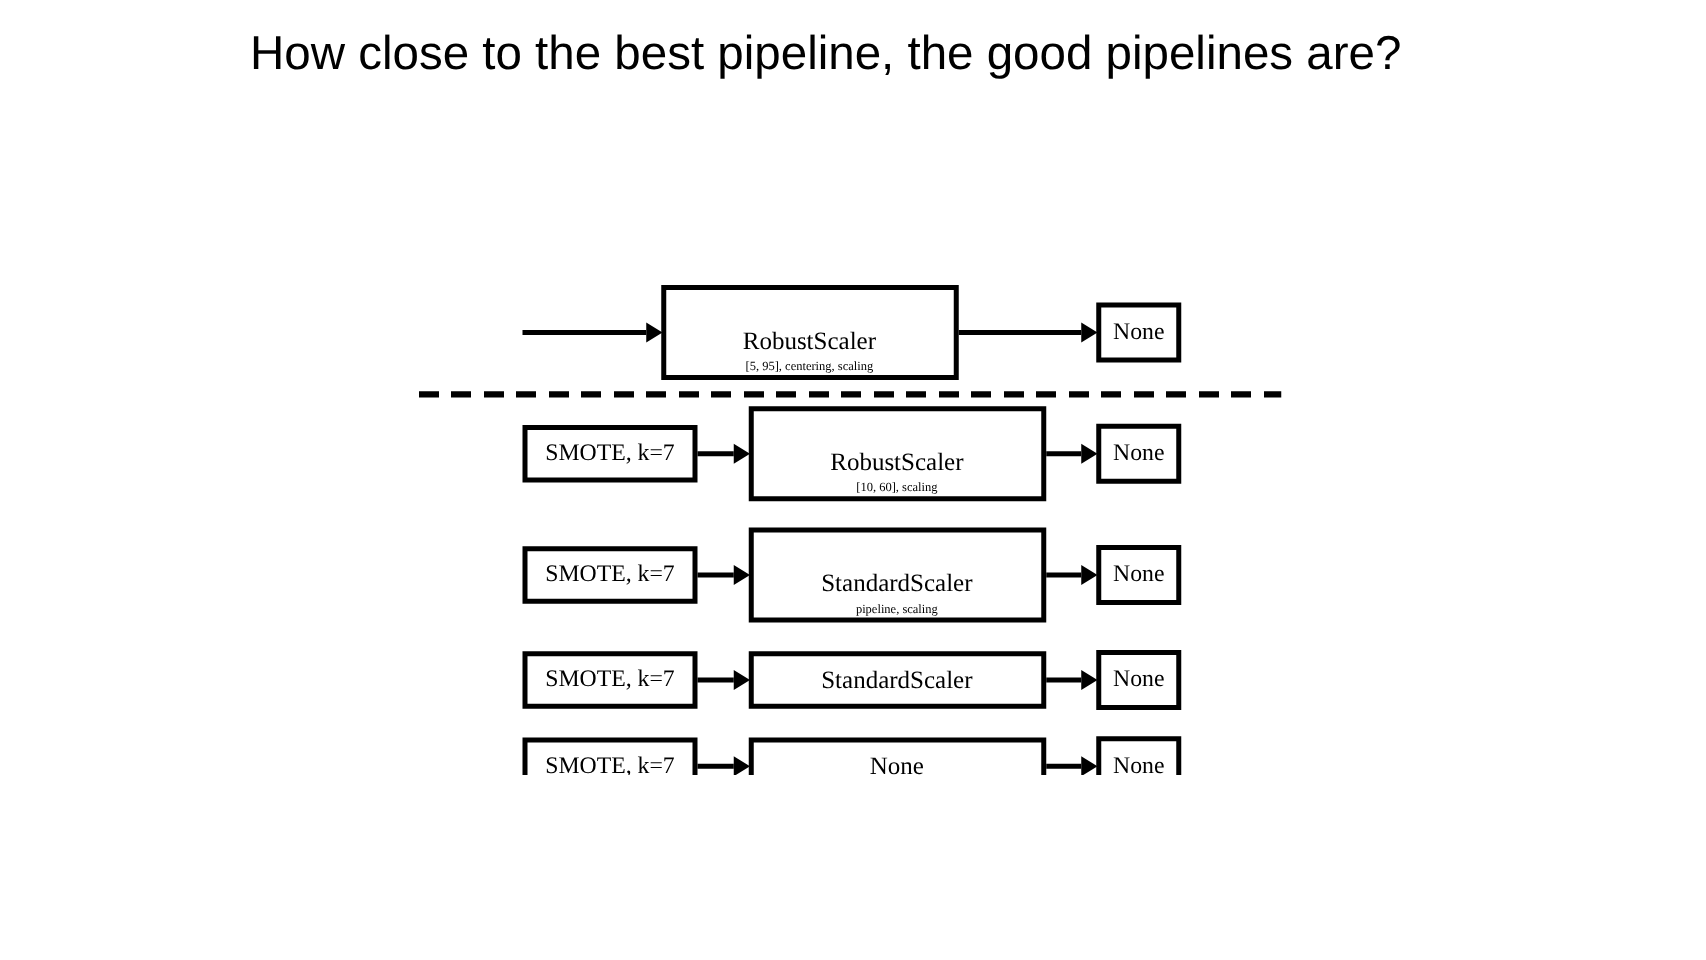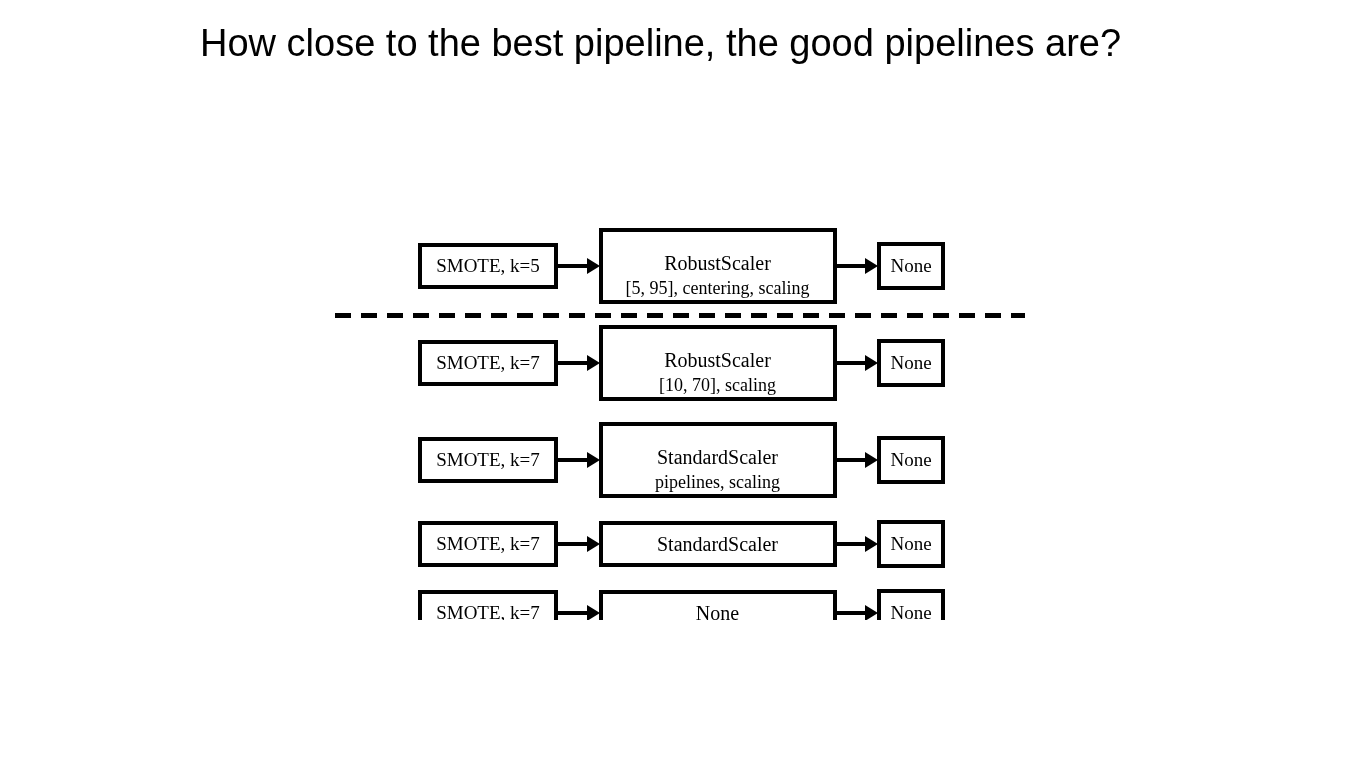--- a/index.html
+++ b/index.html
@@ -50,21 +50,21 @@
     font-size: 19px;
     flex: none;
   }
   .scaler-box {
     width: 238px;
     flex: none;
   }
   .scaler-box.tall { height: 76px; justify-content: flex-end; }
   .scaler-box.short { height: 46px; }
   .scaler-title { font-size: 20px; line-height: 1.2; }
-  .scaler-params { font-size: 18px; line-height: 1.2; margin-top: 3px; }
+  .scaler-params { font-size: 10px; line-height: 1.2; margin-top: 3px; }
   .output-box {
     width: 68px;
     height: 48px;
     font-size: 19px;
     flex: none;
   }
   .arrow {
     position: relative;
     flex: 1 1 auto;
     height: 4px;
@@ -99,59 +99,56 @@
   .row-4 { top: 589px; height: 48px; }
 </style>
 </head>
 <body>
 
 <div class="slide">
 
   <div class="slide-title">How close to the best pipeline, the good pipelines are?</div>
 
   <div class="pipeline-row row-0">
-    <div class="box sampler-box">
-      <span>SMOTE, k=5</span>
-    </div>
     <div class="arrow"></div>
     <div class="box scaler-box tall">
       <span class="scaler-title">RobustScaler</span>
       <span class="scaler-params">[5, 95], centering, scaling</span>
     </div>
     <div class="arrow"></div>
     <div class="box output-box">
       <span>None</span>
     </div>
   </div>
 
   <div class="separator"></div>
 
   <div class="pipeline-row row-1">
     <div class="box sampler-box">
       <span>SMOTE, k=7</span>
     </div>
     <div class="arrow"></div>
     <div class="box scaler-box tall">
       <span class="scaler-title">RobustScaler</span>
-      <span class="scaler-params">[10, 70], scaling</span>
+      <span class="scaler-params">[10, 60], scaling</span>
     </div>
     <div class="arrow"></div>
     <div class="box output-box">
       <span>None</span>
     </div>
   </div>
 
   <div class="pipeline-row row-2">
     <div class="box sampler-box">
       <span>SMOTE, k=7</span>
     </div>
     <div class="arrow"></div>
     <div class="box scaler-box tall">
       <span class="scaler-title">StandardScaler</span>
-      <span class="scaler-params">pipelines, scaling</span>
+      <span class="scaler-params">pipeline, scaling</span>
     </div>
     <div class="arrow"></div>
     <div class="box output-box">
       <span>None</span>
     </div>
   </div>
 
   <div class="pipeline-row row-3">
     <div class="box sampler-box">
       <span>SMOTE, k=7</span>

